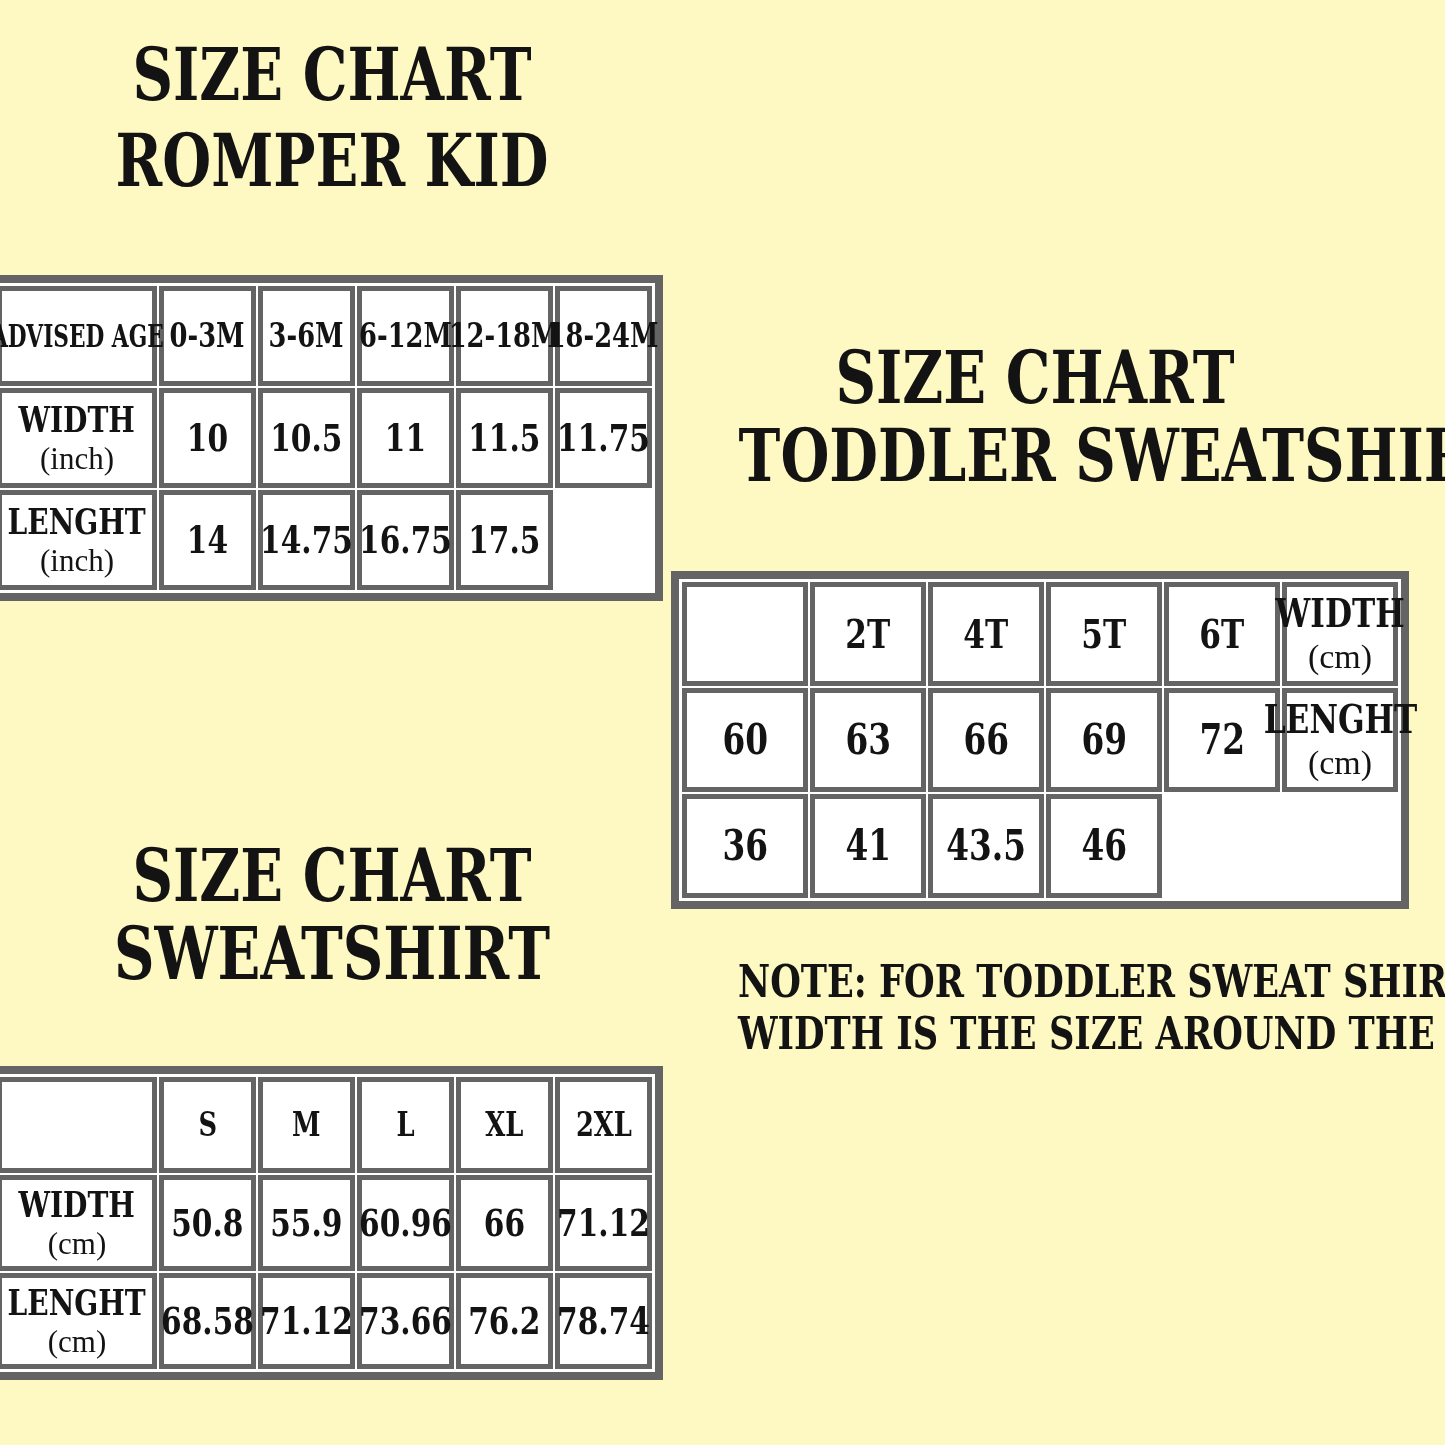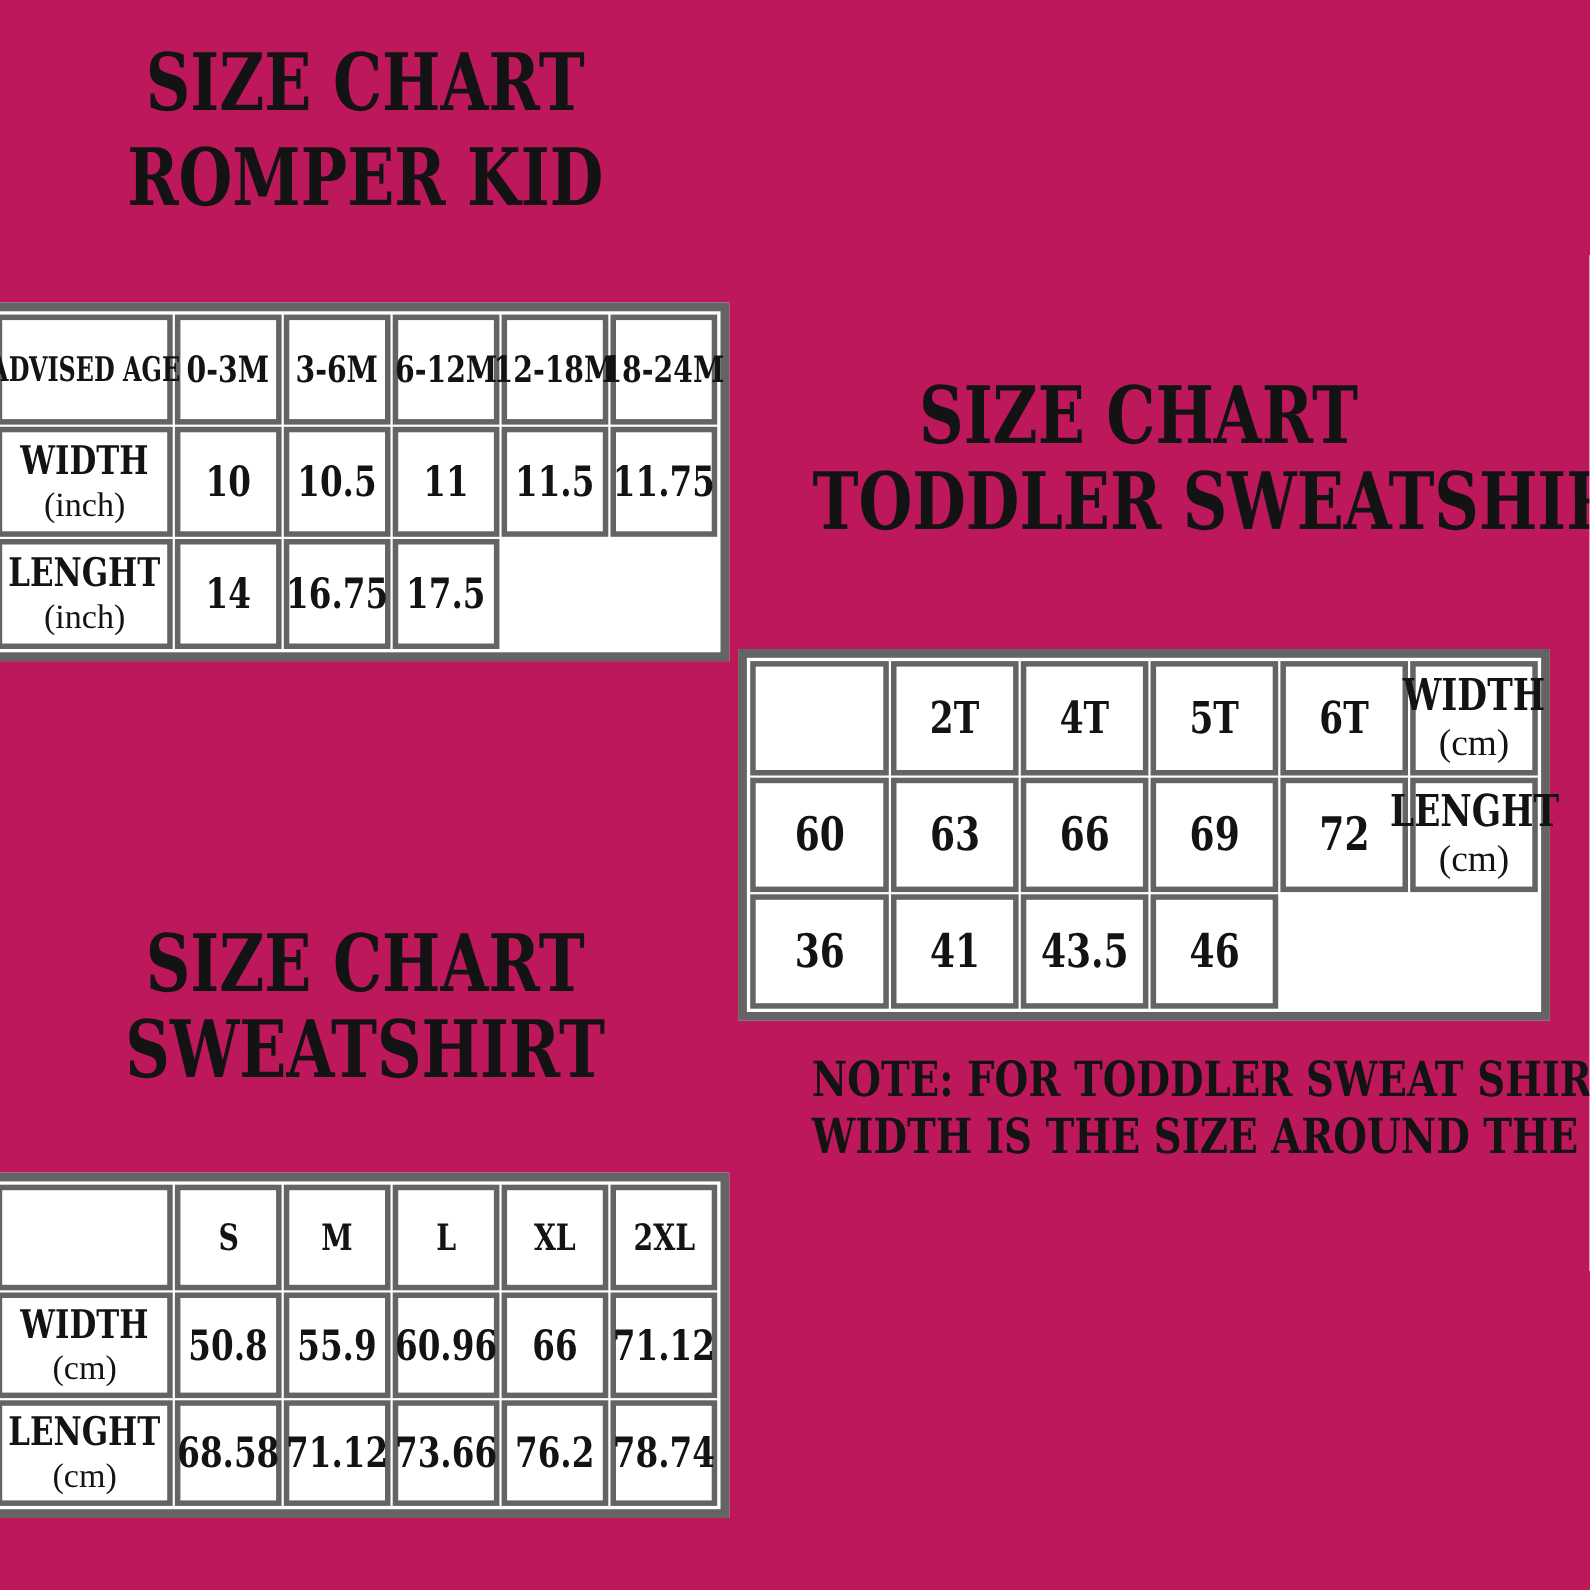--- a/index.html
+++ b/index.html
@@ -1,17 +1,17 @@
 <!DOCTYPE html>
 <html><head>
 <meta charset="utf-8">
 <style>
   html,body{margin:0;padding:0;background:#ffffff;}
   #stage{
-    position:relative;width:1445px;height:1445px;background:#be185d;overflow:hidden;
+    position:relative;width:1445px;height:1445px;background:#fef9c3;overflow:hidden;
     font-family:"DejaVu Serif",serif;color:#131313;
   }
   
   .vtitle{
     position:absolute;text-align:center;font-weight:bold;
     transform:scaleX(0.78);transform-origin:50% 50%;
     letter-spacing:0px;white-space:nowrap;
   }
   #title-romper{left:2px;top:32px;width:660px;font-size:72px;line-height:86px;}
   #title-toddler{left:655px;top:339px;width:760px;font-size:72px;line-height:78px;}
@@ -20,21 +20,21 @@
     position:absolute;left:660px;top:956px;width:780px;
     text-align:center;font-weight:bold;font-size:44px;line-height:52px;
     transform:scaleX(0.80);transform-origin:50% 50%;white-space:nowrap;
   }
   
   .sizetable{
     position:absolute;display:grid;gap:2px;padding:3px;
     border:8px solid #646464;background:#ffffff;box-sizing:content-box;
   }
   #table-romper{left:-14px;top:275px;grid-template-columns:160px repeat(5,97px);grid-template-rows:repeat(3,100px);}
-  #table-toddler{left:671px;top:590px;grid-template-columns:126px repeat(5,116px);grid-template-rows:repeat(3,104px);}
+  #table-toddler{left:671px;top:571px;grid-template-columns:126px repeat(5,116px);grid-template-rows:repeat(3,104px);}
   #table-sweat{left:-14px;top:1066px;grid-template-columns:160px repeat(5,97px);grid-template-rows:repeat(3,96px);}
   .cell{
     border:5px solid #646464;background:#ffffff;
     display:flex;flex-direction:column;align-items:center;justify-content:center;
     overflow:visible;
   }
   
   .v{
     display:inline-block;font-weight:bold;white-space:nowrap;
     transform:scaleX(0.78);transform-origin:50% 50%;
@@ -107,20 +107,23 @@
       </div>
 
     <div class="cell lab">
       <span class="v">LENGHT</span>
       <span class="u">(inch)</span>
     </div>
     <div class="cell num">
         <span class="v">14</span>
       </div>
     <div class="cell num">
+        <span class="v">14.75</span>
+      </div>
+    <div class="cell num">
         <span class="v">16.75</span>
       </div>
     <div class="cell num">
         <span class="v">17.5</span>
       </div>
   </div>
 
   <div class="vtitle" id="title-toddler">
     <div>SIZE CHART</div>
     <div>TODDLER SWEATSHIRT</div>

